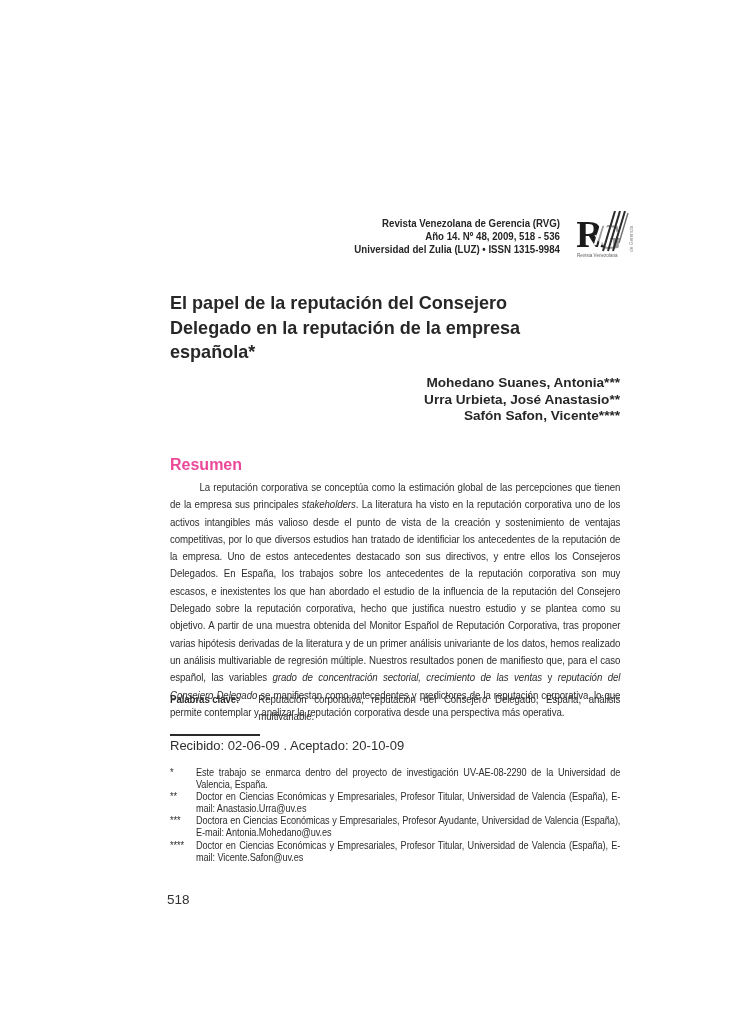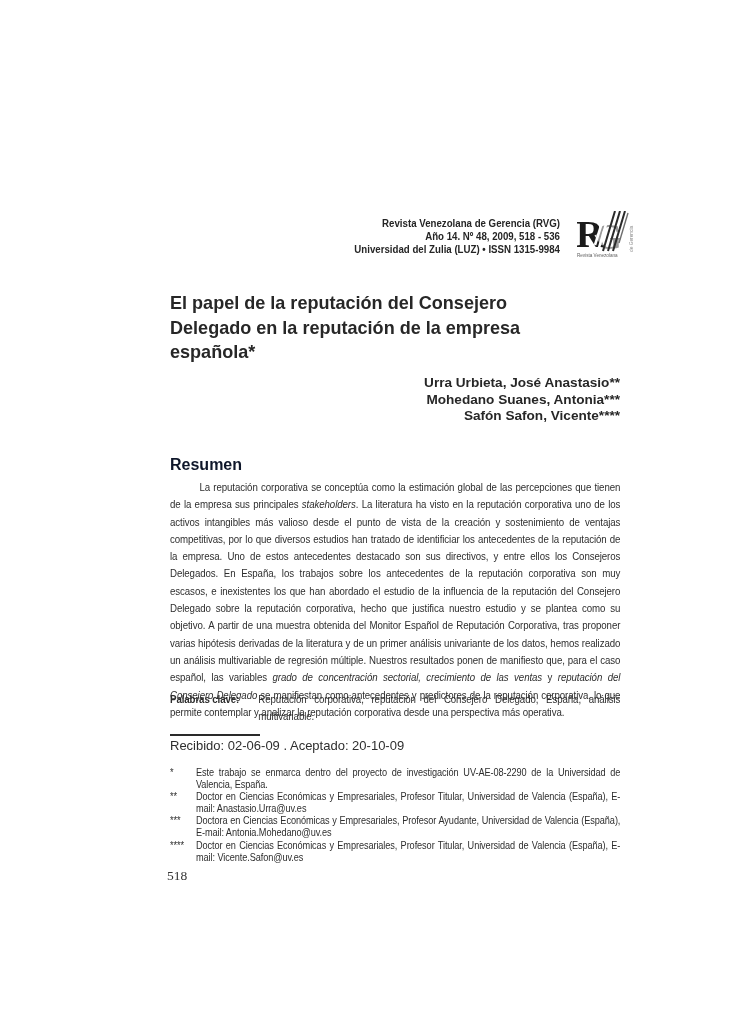--- a/index.html
+++ b/index.html
@@ -16,21 +16,21 @@
   
   .article-title{top:291px;left:170px;width:500px;font-weight:bold;
     font-size:19px;line-height:24.6px;color:#272727;letter-spacing:0px;
     transform:scaleX(0.95);transform-origin:top left;}
 
   
   .authors{top:375px;left:300px;width:320px;text-align:right;font-weight:bold;
     font-size:13.6px;line-height:16.6px;color:#272727;}
 
   
-  .resumen-h{top:456px;left:170px;font-weight:bold;font-size:16px;color:#0f172a;}
+  .resumen-h{top:456px;left:170px;font-weight:bold;font-size:16px;color:#ec4899;}
   .abstract{top:479px;left:170px;width:520px;transform:scaleX(0.866);
     transform-origin:top left;font-size:11.2px;line-height:17.3px;
     letter-spacing:-0.1px;text-align:justify;text-indent:34px;color:#2e2e2e;}
   .abstract .it{font-style:italic;}
 
   
   .keywords{top:691px;left:170px;width:520px;transform:scaleX(0.866);
     transform-origin:top left;font-size:11.2px;line-height:16.8px;
     letter-spacing:-0.1px;color:#2e2e2e;}
   .keywords .kw-label{position:absolute;left:0;top:0;font-weight:bold;}
@@ -40,21 +40,21 @@
   .rule{top:734px;left:170px;width:90px;border-top:2px solid #2a2a2a;height:0;}
   .received{top:738px;left:170px;font-size:13px;color:#2e2e2e;}
 
   
   .footnotes{top:766px;left:170px;width:520px;transform:scaleX(0.866);
     transform-origin:top left;font-size:10.6px;line-height:12.1px;
     letter-spacing:-0.1px;color:#2e2e2e;}
   .fn-item{position:relative;padding-left:30px;text-align:justify;}
   .fn-marker{position:absolute;left:0;top:0;}
 
-  .page-num{top:868px;left:167px;font-family:Liberation Serif, serif;
+  .page-num{top:892px;left:167px;font-family:Liberation Sans, sans-serif;
     font-size:13.5px;color:#333;}
 </style>
 </head>
 <body>
 
 <div class="abs journal-head">
   <div>Revista Venezolana de Gerencia (RVG)</div>
   <div>Año 14. Nº 48, 2009, 518 - 536</div>
   <div>Universidad del Zulia (LUZ) • ISSN 1315-9984</div>
 </div>
@@ -78,22 +78,22 @@
   </svg>
 </div>
 
 <div class="abs article-title">
   <div>El papel de la reputación del Consejero</div>
   <div>Delegado en la reputación de la empresa</div>
   <div>española*</div>
 </div>
 
 <div class="abs authors">
+  <div>Mohedano Suanes, Antonia***</div>
   <div>Urra Urbieta, José Anastasio**</div>
-  <div>Mohedano Suanes, Antonia***</div>
   <div>Safón Safon, Vicente****</div>
 </div>
 
 <div class="abs resumen-h">Resumen</div>
 <div class="abs abstract" id="abstract"><span>La reputación corporativa se conceptúa como la estimación global de las percepciones que tienen de la empresa sus principales </span><span class="it">stakeholders</span><span>. La literatura ha visto en la reputación corporativa uno de los activos intangibles más valioso desde el punto de vista de la creación y sostenimiento de ventajas competitivas, por lo que diversos estudios han tratado de identificiar los antecedentes de la reputación de la empresa. Uno de estos antecedentes destacado son sus directivos, y entre ellos los Consejeros Delegados. En España, los trabajos sobre los antecedentes de la reputación corporativa son muy escasos, e inexistentes los que han abordado el estudio de la influencia de la reputación del Consejero Delegado sobre la reputación corporativa, hecho que justifica nuestro estudio y se plantea como su objetivo. A partir de una muestra obtenida del Monitor Español de Reputación Corporativa, tras proponer varias hipótesis derivadas de la literatura y de un primer análisis univariante de los datos, hemos realizado un análisis multivariable de regresión múltiple. Nuestros resultados ponen de manifiesto que, para el caso español, las variables </span><span class="it">grado de concentración sectorial, crecimiento de las ventas</span><span> y </span><span class="it">reputación del Consejero Delegado</span><span> se manifiestan como antecedentes y predictores de la reputación corporativa, lo que permite contemplar y analizar la reputación corporativa desde una perspectiva más operativa.</span></div>
 
 <div class="abs keywords">
   <span class="kw-label">Palabras clave:</span>
   <div class="kw-text">Reputación corporativa, reputación del Consejero Delegado, España, análisis multivariable.</div>
 </div>

